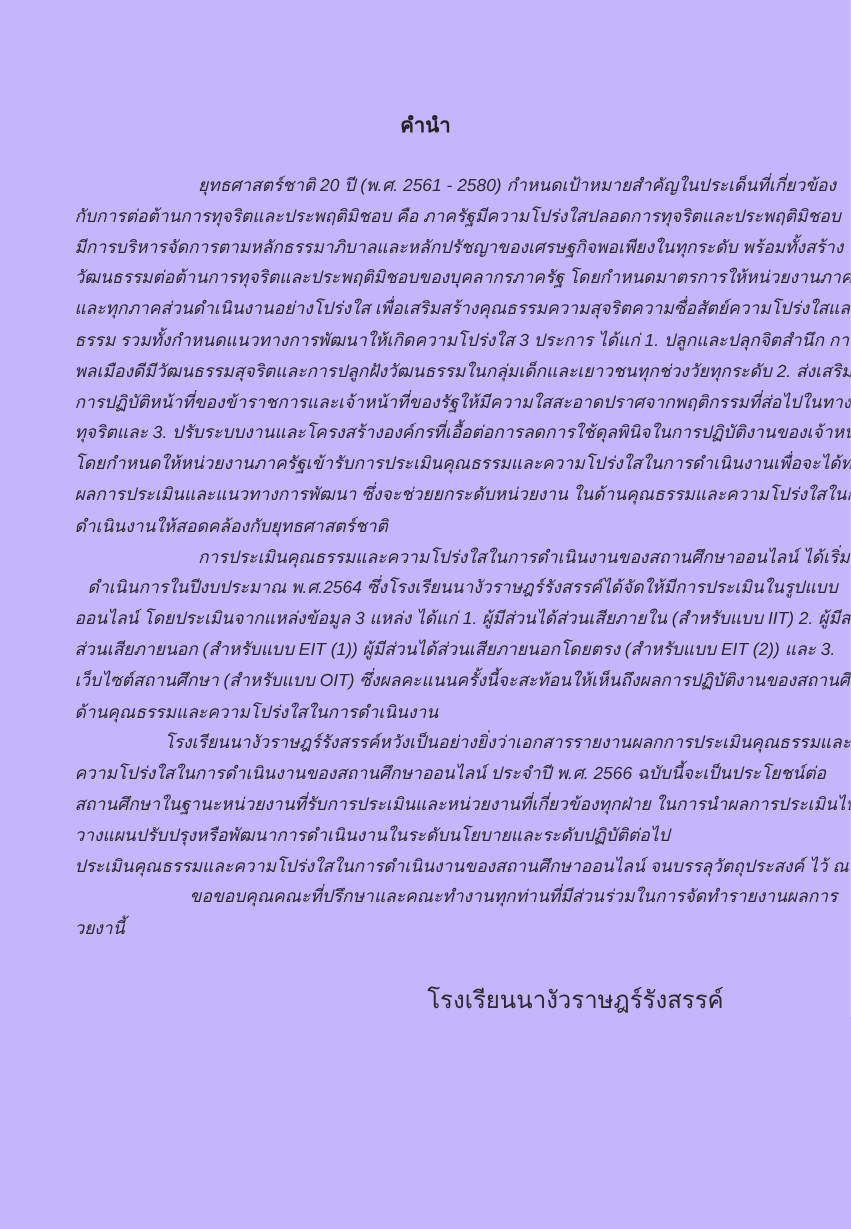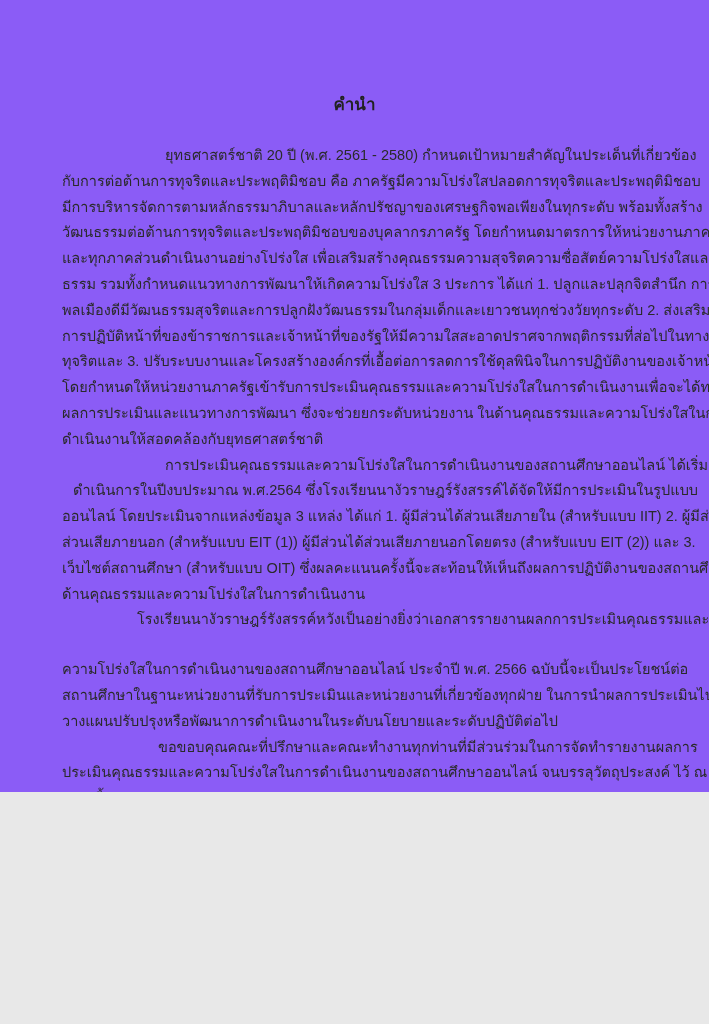--- a/index.html
+++ b/index.html
@@ -1,20 +1,20 @@
 <!DOCTYPE html>
 <html><head>
 <meta charset="utf-8">
 <style>
   html, body { margin: 0; padding: 0; background: #e8e8e8; }
   .page {
     position: relative;
     width: 709px;
-    height: 792px;
-    background: #8b5cf6;
+    height: 1024px;
+    background: #c4b5fd;
     overflow: hidden;
     margin: 0 auto;
     font-family: "Liberation Sans", sans-serif;
     color: #2a2a2a;
   }
   .doc-title {
     position: absolute;
     top: 90px;
     left: 0;
     width: 709px;
@@ -23,20 +23,21 @@
     font-weight: bold;
     margin: 0;
     color: #222222;
   }
   .doc-body {
     position: absolute;
     left: 62px;
     top: 143px;
     width: 586px;
     font-size: 14.5px;
+    font-style: italic;
   }
   .paragraph { margin: 0; padding: 0; }
   .line {
     height: 25.8px;
     line-height: 25.8px;
     white-space: nowrap;
     text-align: justify;
     text-align-last: justify;
     overflow: visible;
   }
@@ -77,25 +78,25 @@
       <div class="paragraph">
         <div class="line" style="padding-left: 103px;">การประเมินคุณธรรมและความโปร่งใสในการดำเนินงานของสถานศึกษาออนไลน์ ได้เริ่ม</div>
         <div class="line" style="padding-left: 11px;">ดำเนินการในปีงบประมาณ พ.ศ.2564 ซึ่งโรงเรียนนางัวราษฎร์รังสรรค์ได้จัดให้มีการประเมินในรูปแบบ</div>
         <div class="line" style="padding-left: 0px;">ออนไลน์ โดยประเมินจากแหล่งข้อมูล 3 แหล่ง ได้แก่ 1. ผู้มีส่วนได้ส่วนเสียภายใน (สำหรับแบบ IIT) 2. ผู้มีส่วนได้</div>
         <div class="line" style="padding-left: 0px;">ส่วนเสียภายนอก (สำหรับแบบ EIT (1)) ผู้มีส่วนได้ส่วนเสียภายนอกโดยตรง (สำหรับแบบ EIT (2)) และ 3.</div>
         <div class="line" style="padding-left: 0px;">เว็บไซต์สถานศึกษา (สำหรับแบบ OIT) ซึ่งผลคะแนนครั้งนี้จะสะท้อนให้เห็นถึงผลการปฏิบัติงานของสถานศึกษา</div>
         <div class="line last" style="padding-left: 0px;">ด้านคุณธรรมและความโปร่งใสในการดำเนินงาน</div>
       </div>
       <div class="paragraph">
         <div class="line" style="padding-left: 75px;">โรงเรียนนางัวราษฎร์รังสรรค์หวังเป็นอย่างยิ่งว่าเอกสารรายงานผลกการประเมินคุณธรรมและ</div>
-        <div class="line" style="padding-left: 0px; margin-top: 24px;">ความโปร่งใสในการดำเนินงานของสถานศึกษาออนไลน์ ประจำปี พ.ศ. 2566 ฉบับนี้จะเป็นประโยชน์ต่อ</div>
+        <div class="line" style="padding-left: 0px;">ความโปร่งใสในการดำเนินงานของสถานศึกษาออนไลน์ ประจำปี พ.ศ. 2566 ฉบับนี้จะเป็นประโยชน์ต่อ</div>
         <div class="line" style="padding-left: 0px;">สถานศึกษาในฐานะหน่วยงานที่รับการประเมินและหน่วยงานที่เกี่ยวข้องทุกฝ่าย ในการนำผลการประเมินไป</div>
         <div class="line last" style="padding-left: 0px; text-align: right;">วางแผนปรับปรุงหรือพัฒนาการดำเนินงานในระดับนโยบายและระดับปฏิบัติต่อไป</div>
       </div>
       <div class="paragraph">
+        <div class="line" style="padding-left: 0px;">ประเมินคุณธรรมและความโปร่งใสในการดำเนินงานของสถานศึกษาออนไลน์ จนบรรลุวัตถุประสงค์ ไว้ ณ</div>
         <div class="line" style="padding-left: 96px;">ขอขอบคุณคณะที่ปรึกษาและคณะทำงานทุกท่านที่มีส่วนร่วมในการจัดทำรายงานผลการ</div>
-        <div class="line" style="padding-left: 0px;">ประเมินคุณธรรมและความโปร่งใสในการดำเนินงานของสถานศึกษาออนไลน์ จนบรรลุวัตถุประสงค์ ไว้ ณ</div>
         <div class="line last" style="padding-left: 0px;">วยงานี้</div>
       </div>
     </main>
 
   <div class="signature">โรงเรียนนางัวราษฎร์รังสรรค์</div>
 </div>
 
 </body></html>

